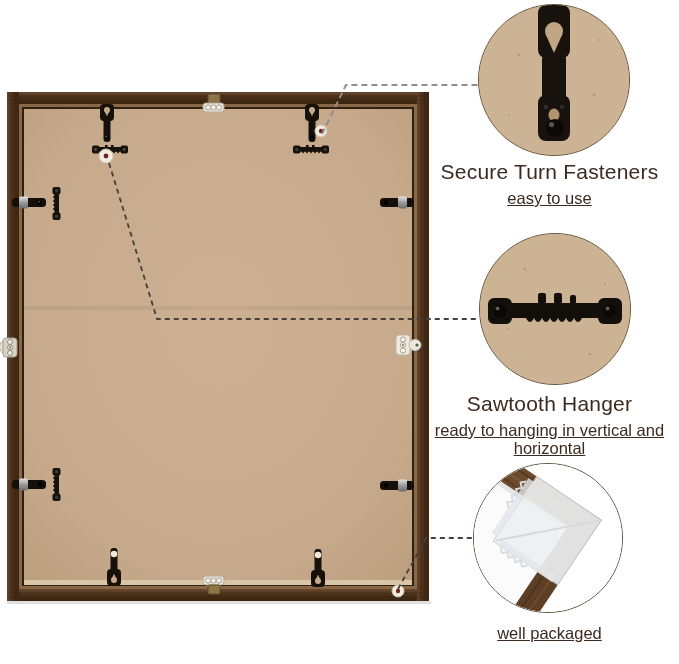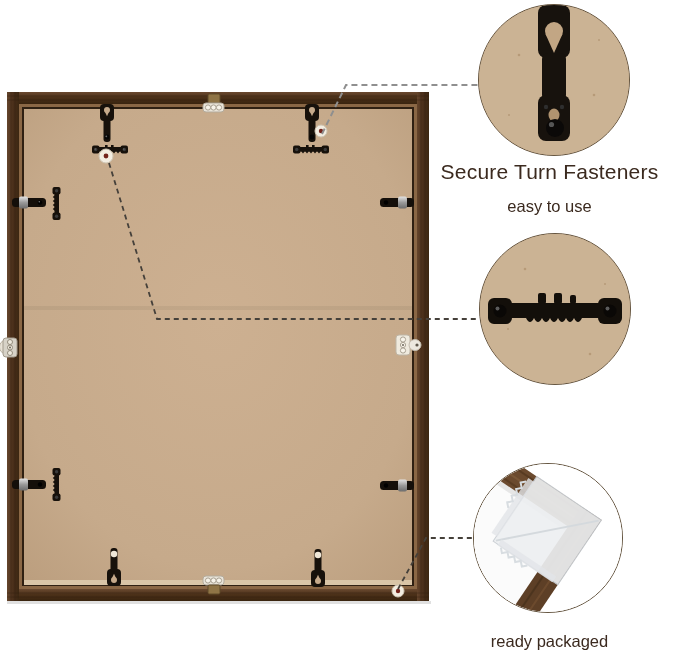--- a/index.html
+++ b/index.html
@@ -19,21 +19,21 @@
   .circle-white{background:#ffffff;}
   .callout-text{
     position:absolute;left:420px;width:259px;text-align:center;
     color:#3b2a1f;
   }
   .callout-title{
     font-size:21px;line-height:24px;letter-spacing:0.2px;font-weight:400;
     white-space:nowrap;
   }
   .callout-subtitle{
-    font-size:16.5px;line-height:18px;margin-top:13px;
+    font-size:16.5px;line-height:18px;margin-top:5px;text-decoration:underline;
   }
   .callout-subtitle .wrapbox{display:block;max-width:240px;margin:0 auto;}
   .t1{top:160px;}
   .t2{top:392px;}
   .t3{top:619px;}
 </style>
 </head>
 <body>
 
 <div class="canvas">
@@ -305,18 +305,24 @@
         <path d="M46,131 l4,4 4,-4 4,4 4,-4 4,4 4,-4 4,4 4,-4" stroke="#d8dde1" stroke-width="2" fill="none"></path>
       </g>
     </svg>
   </div>
 
   <div class="callout-text t1">
     <div class="callout-title">Secure Turn Fasteners</div>
     <div class="callout-subtitle">easy to use</div>
   </div>
 
+  <div class="callout-text t2">
+    <div class="callout-title">Sawtooth Hanger</div>
+    <div class="callout-subtitle">
+      <span class="wrapbox">ready to hanging in vertical and horizontal</span>
+    </div>
+  </div>
 
   <div class="callout-text t3">
-    <div class="callout-subtitle">ready packaged</div>
+    <div class="callout-subtitle">well packaged</div>
   </div>
 
 </div>
 
 </body></html>

